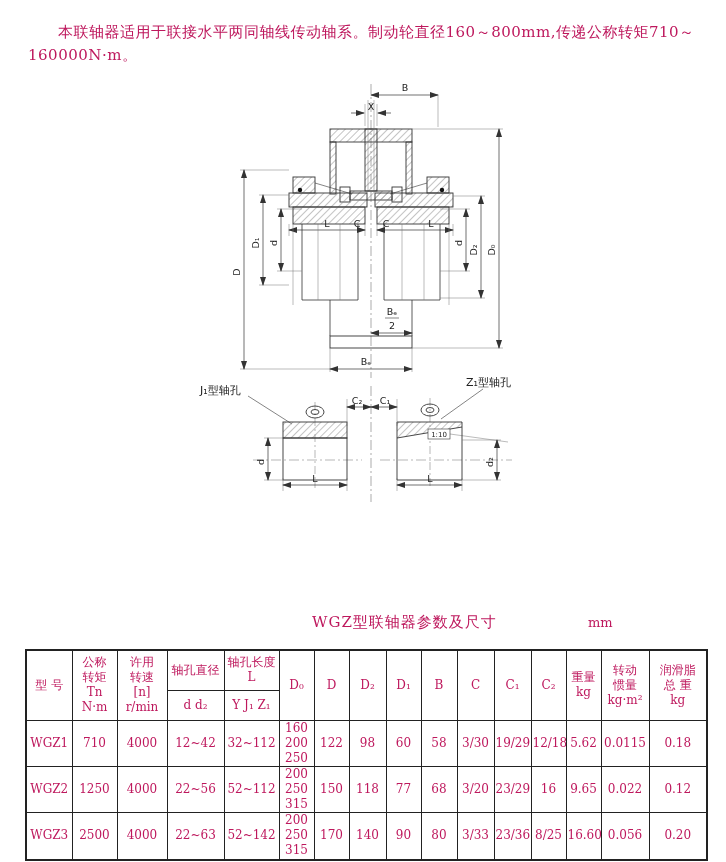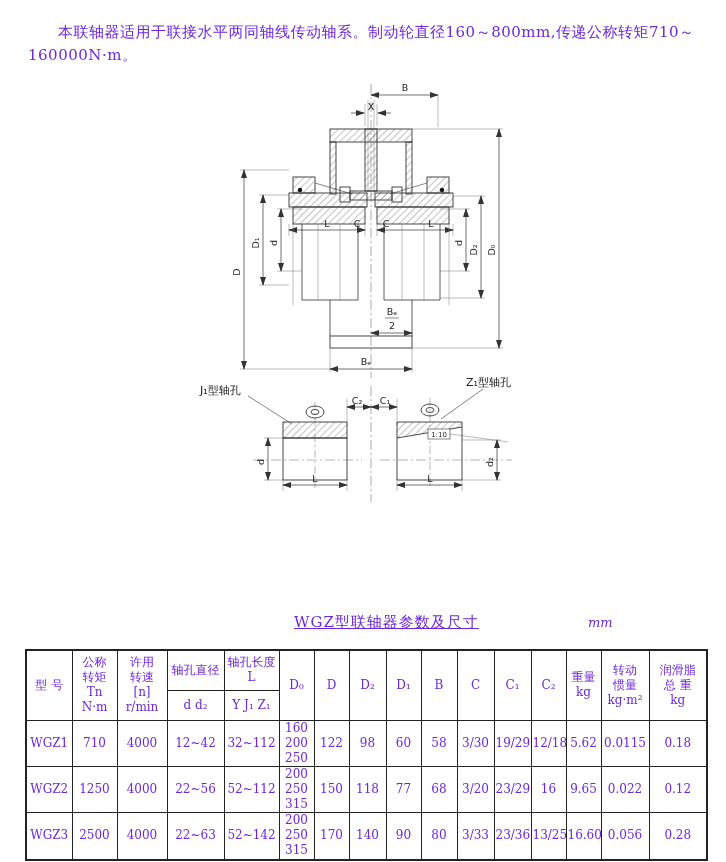--- a/index.html
+++ b/index.html
@@ -1,31 +1,31 @@
 <!DOCTYPE html>
 <html><head>
 <meta charset="utf-8">
 <style>
   html,body{margin:0;padding:0;background:#ffffff;}
   .page{
     position:relative;width:726px;height:862px;background:#fff;
-    font-family:"DejaVu Serif","Liberation Serif",serif;color:#6d28d9;overflow:hidden;
+    font-family:"DejaVu Serif","Liberation Serif",serif;color:#be185d;overflow:hidden;
   }
   .intro{
     position:absolute;top:6px;left:28px;width:670px;
     font-size:15px;line-height:1.55;text-indent:2em;letter-spacing:.5px;
   }
   .drawing{position:absolute;left:0;top:60px;}
   svg text{font-family:"DejaVu Sans","Liberation Sans",sans-serif;fill:#222;}
   .dim{font-size:9.5px;}
   .dimcn{font-size:11px;}
   .tiny{font-size:7px;}
   .tbl-title{position:absolute;top:611px;left:0;width:726px;height:24px;font-size:15px;}
-  .tbl-title .t{position:absolute;left:294px;top:2px;letter-spacing:1px;text-decoration:underline;}
-  .tbl-title .u{position:absolute;left:588px;top:4px;font-size:13px;font-style:italic;}
+  .tbl-title .t{position:absolute;left:312px;top:2px;letter-spacing:1px;}
+  .tbl-title .u{position:absolute;left:588px;top:4px;font-size:13px;}
   table.params{
     position:absolute;left:25px;top:649px;width:681px;
     border-collapse:collapse;table-layout:fixed;
     font-size:12px;text-align:center;
   }
   table.params th,table.params td{
     border:1px solid #222;font-weight:normal;padding:0 1px;
     white-space:pre-line;line-height:1.25;vertical-align:middle;overflow:hidden;
   }
   table.params{border:2px solid #222;}
@@ -290,21 +290,21 @@
       <td>52~142</td>
       <td class="multi">200
 250
 315</td>
       <td>170</td>
       <td>140</td>
       <td>90</td>
       <td>80</td>
       <td>3/33</td>
       <td>23/36</td>
-      <td>13/25</td>
+      <td>8/25</td>
       <td>16.60</td>
       <td>0.056</td>
-      <td>0.28</td>
+      <td>0.20</td>
     </tr>
   </tbody>
 </table>
 
 </div>
 
 </body></html>

